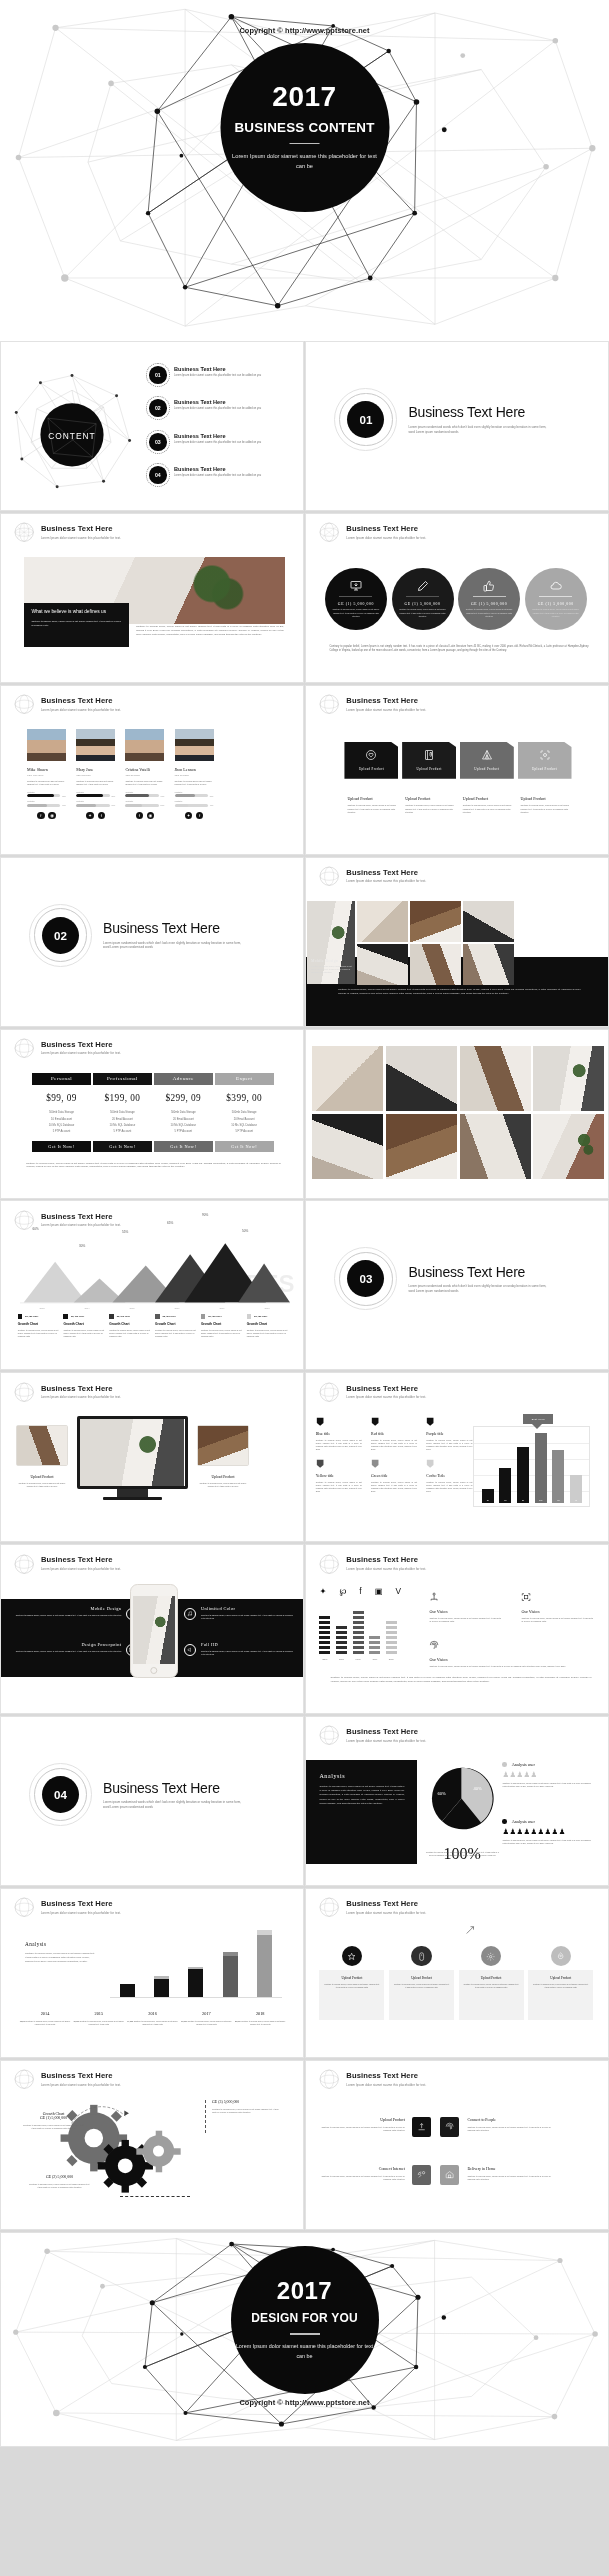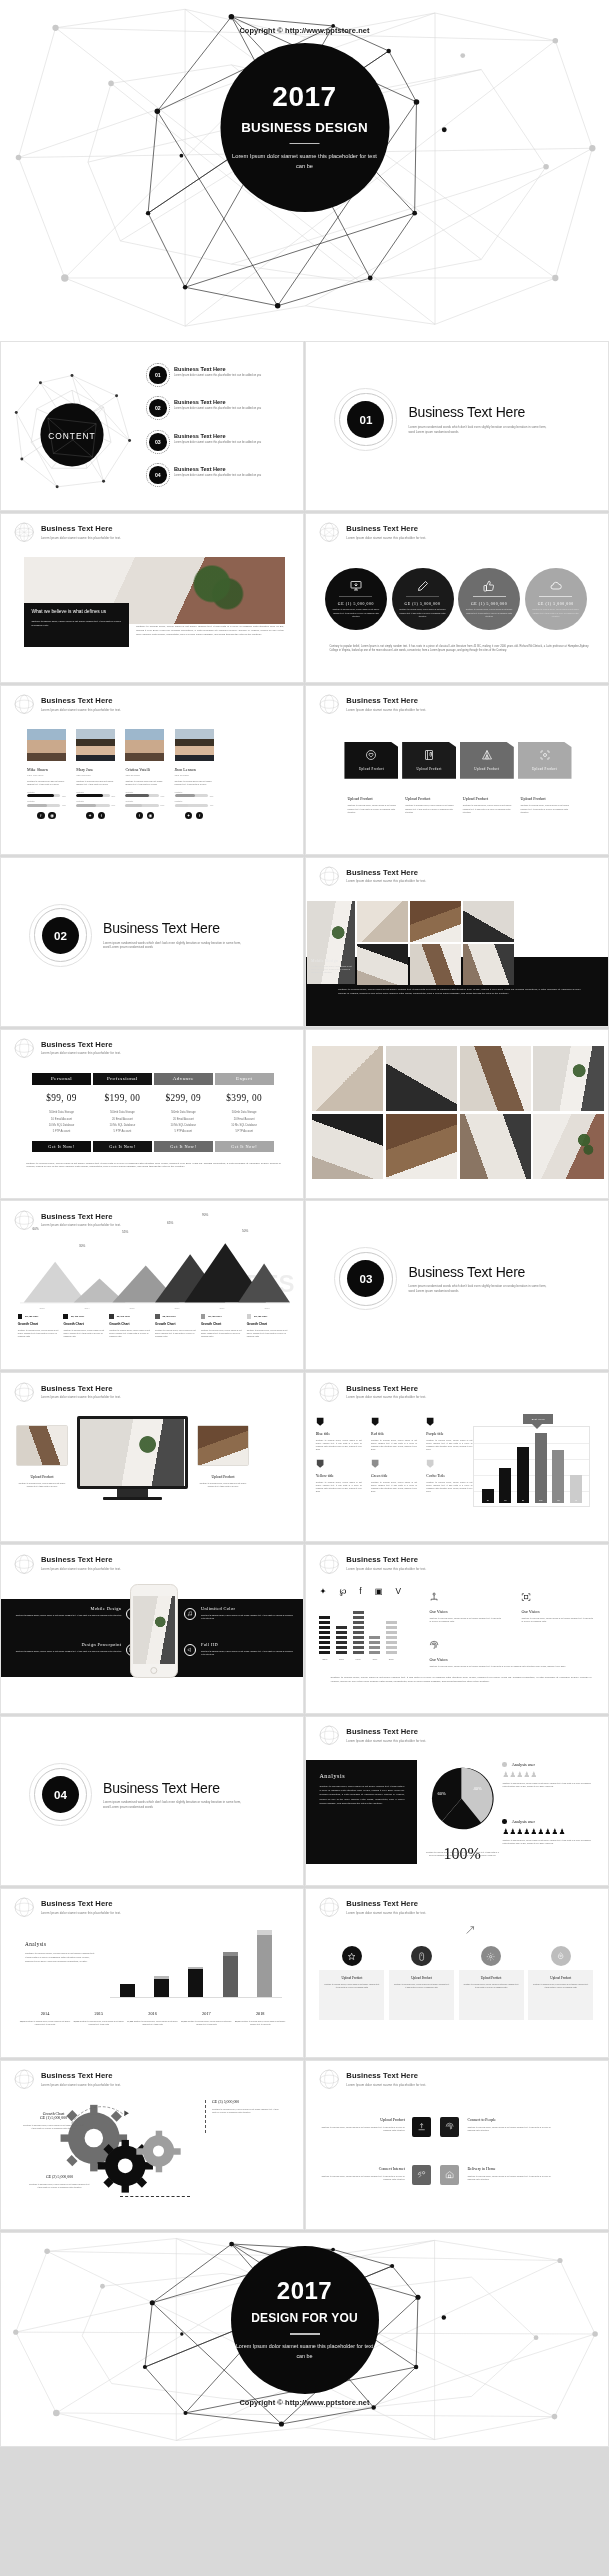--- a/index.html
+++ b/index.html
@@ -177,21 +177,21 @@
           <circle cx="70" cy="300" r="4"></circle>
           <circle cx="600" cy="300" r="3.4"></circle>
         <circle cx="120" cy="90" r="3"></circle>
           <circle cx="590" cy="180" r="3"></circle>
           <circle cx="500" cy="60" r="2.6"></circle>
       </g>
     </svg>
     <div class="cover-copy" style="top:26px">Copyright © http://www.pptstore.net</div>
     <div class="cover-disc" style="width:169px;height:169px;top:43px">
       <div class="cover-year">2017</div>
-      <div class="cover-sub">BUSINESS DESIGN</div>
+      <div class="cover-sub">BUSINESS CONTENT</div>
       <div class="cover-rule"></div>
       <div class="cover-body">Lorem Ipsum dolor siamet suame this placeholder for text can be</div>
     </div>
   </div>
 
   <div class="row">
     <div class="slide half">
       <svg style="position:absolute;left:5.6px;top:26px" width="130" height="130" viewBox="0 0 140 140">
         <g stroke="#cfcfcf" stroke-width=".5" fill="none">
           <path d="M70 8 L118 30 L132 78 L104 122 L54 128 L16 98 L10 48 L36 16 Z"></path>

